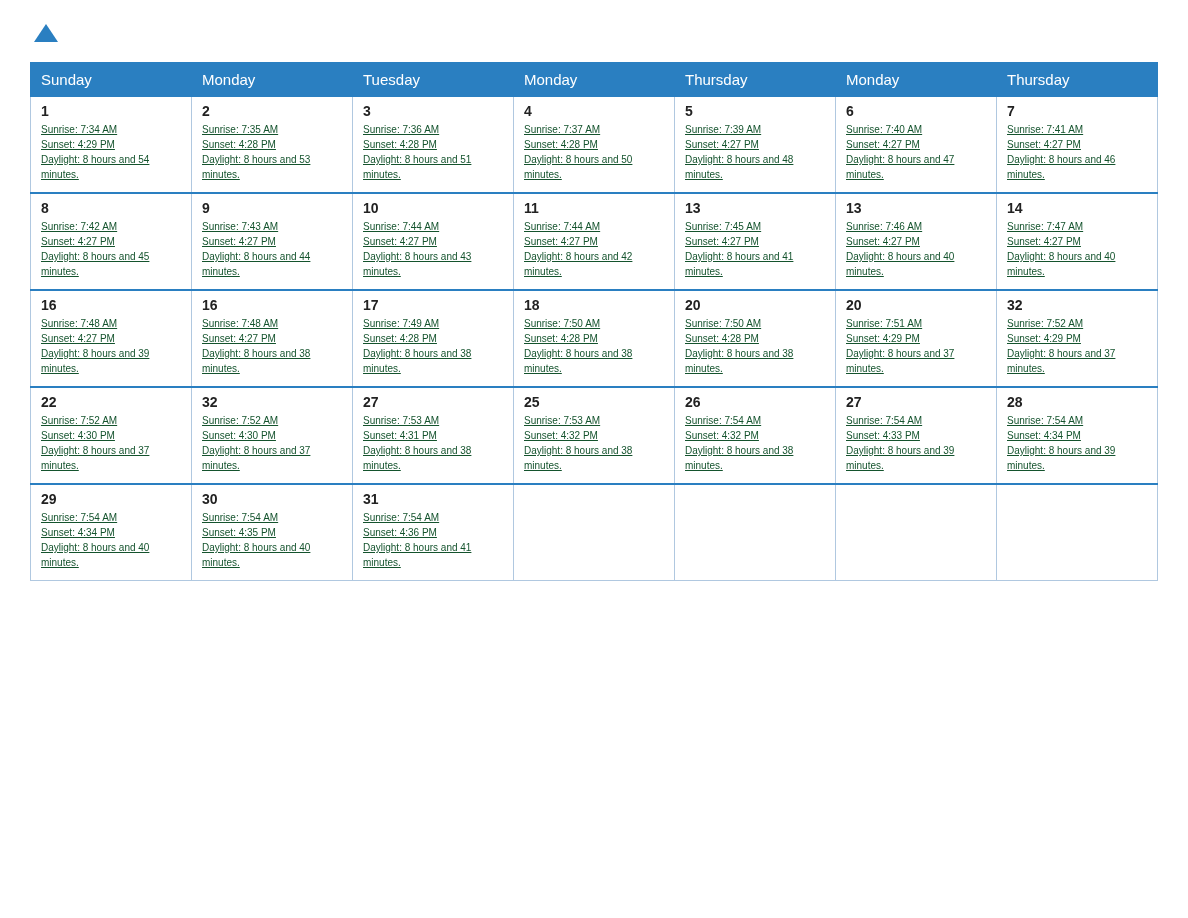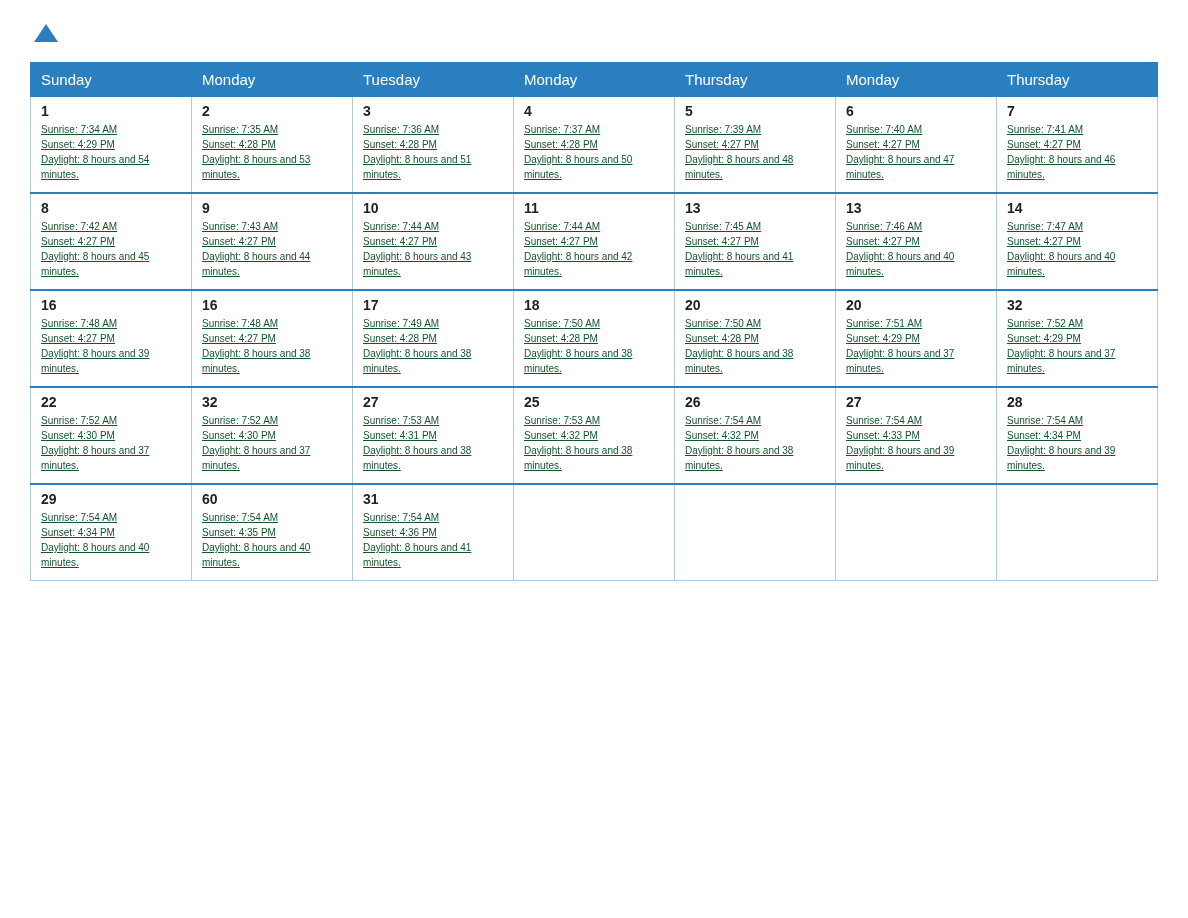--- a/index.html
+++ b/index.html
@@ -255,21 +255,21 @@
           <span class="day-number">28</span>
           <div class="day-info">Sunrise: 7:54 AM<br>Sunset: 4:34 PM<br>Daylight: 8 hours and 39 minutes.</div>
         </td>
       </tr>
       <tr class="row-border">
         <td>
           <span class="day-number">29</span>
           <div class="day-info">Sunrise: 7:54 AM<br>Sunset: 4:34 PM<br>Daylight: 8 hours and 40 minutes.</div>
         </td>
         <td>
-          <span class="day-number">60</span>
+          <span class="day-number">30</span>
           <div class="day-info">Sunrise: 7:54 AM<br>Sunset: 4:35 PM<br>Daylight: 8 hours and 40 minutes.</div>
         </td>
         <td>
           <span class="day-number">31</span>
           <div class="day-info">Sunrise: 7:54 AM<br>Sunset: 4:36 PM<br>Daylight: 8 hours and 41 minutes.</div>
         </td>
         <td class="empty-cell"></td>
         <td class="empty-cell"></td>
         <td class="empty-cell"></td>
         <td class="empty-cell"></td>

